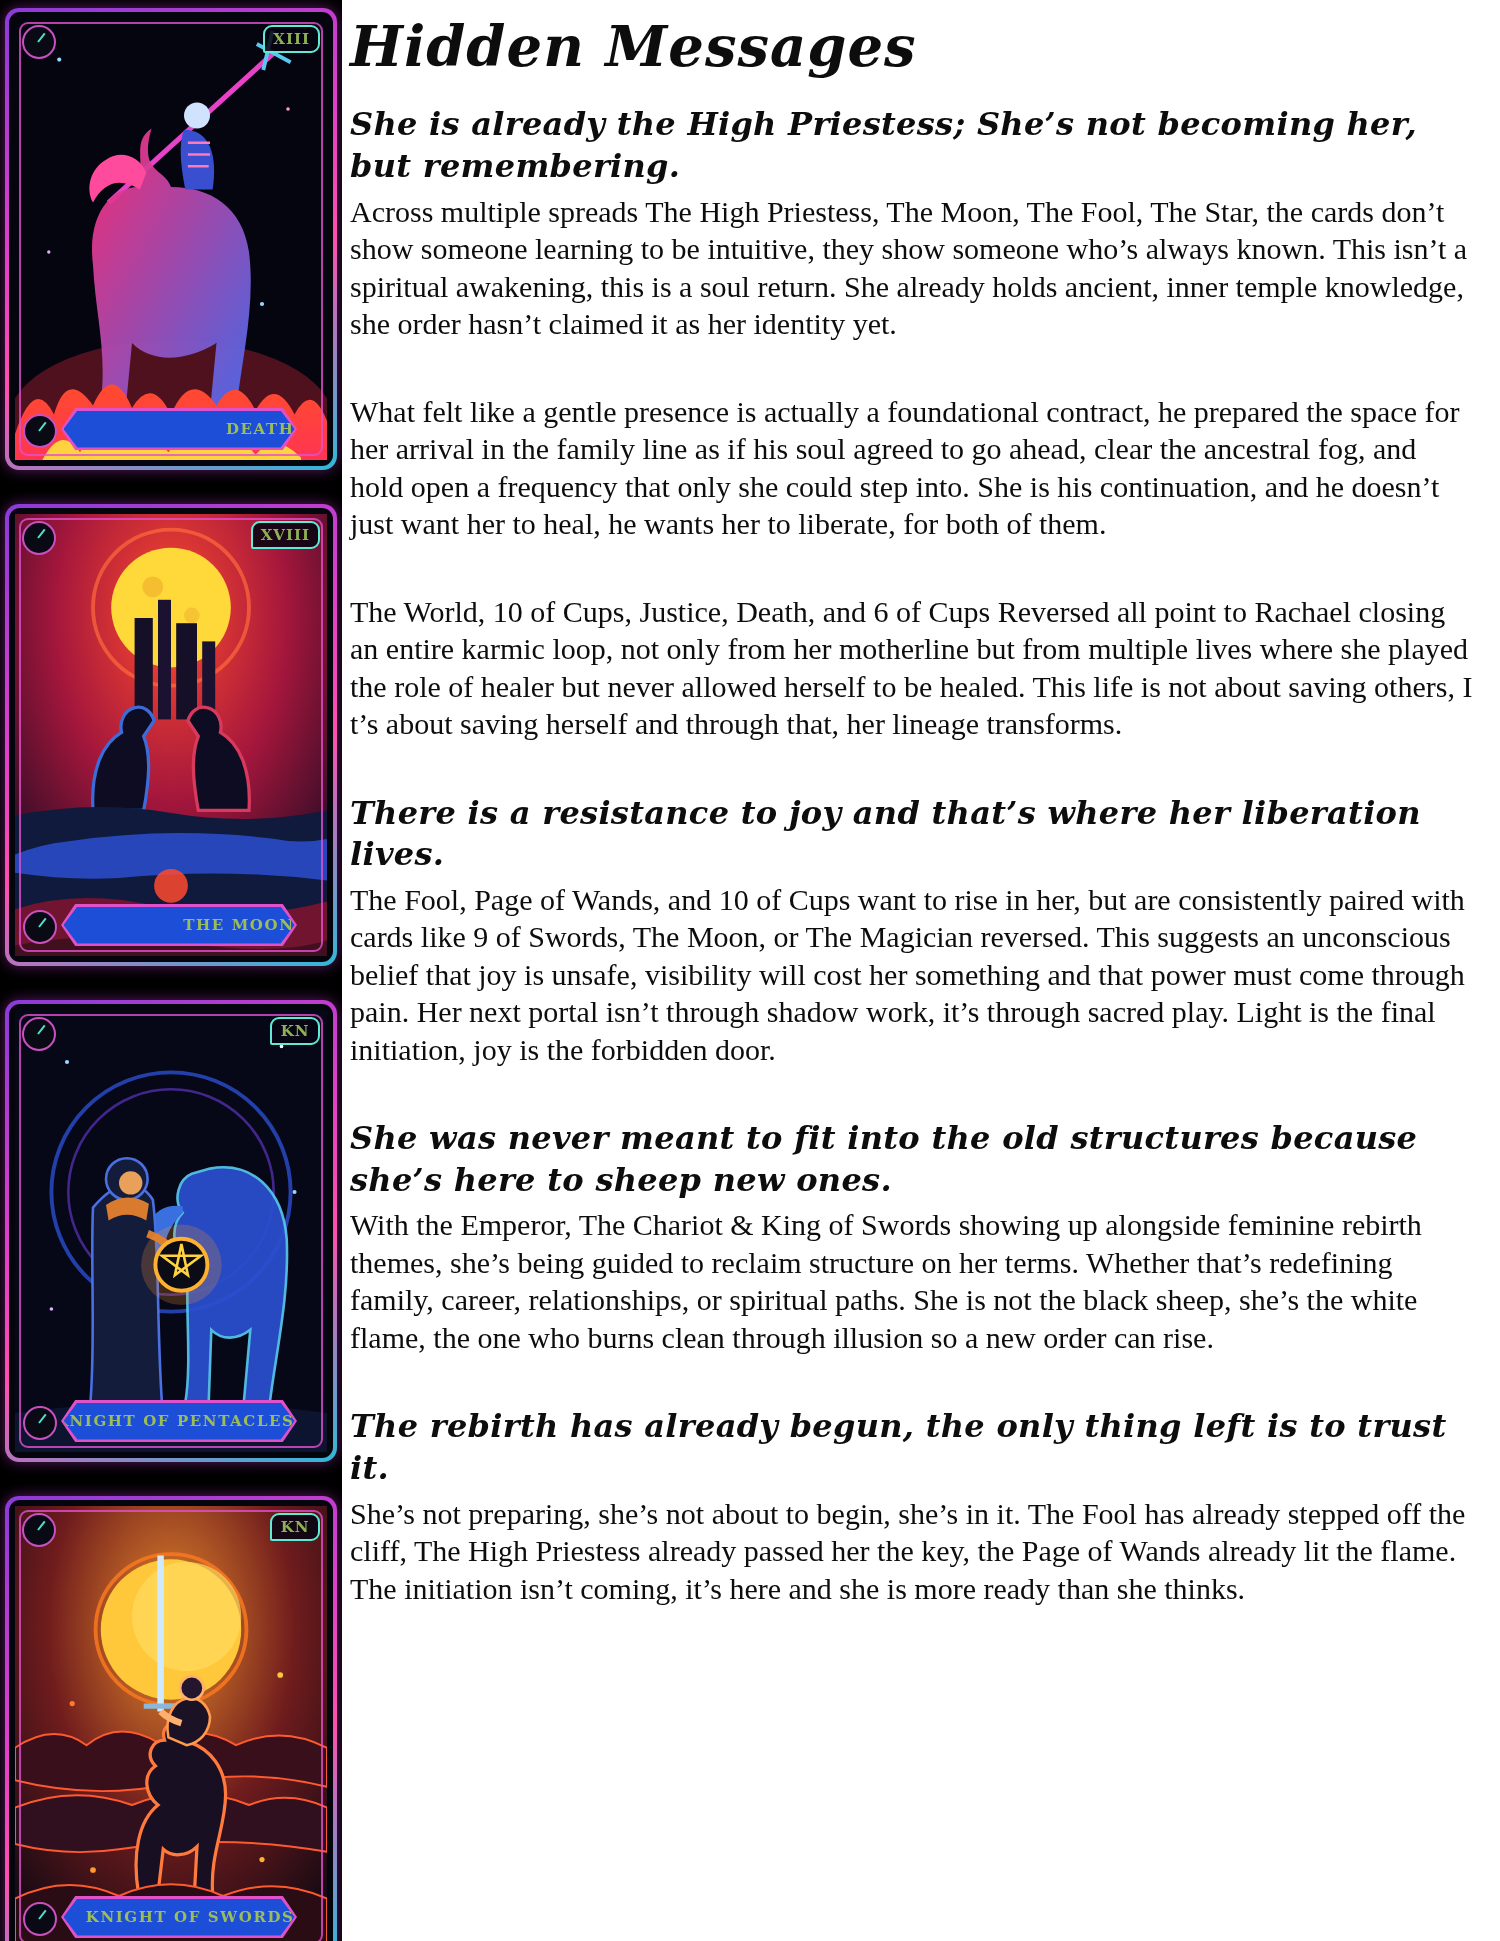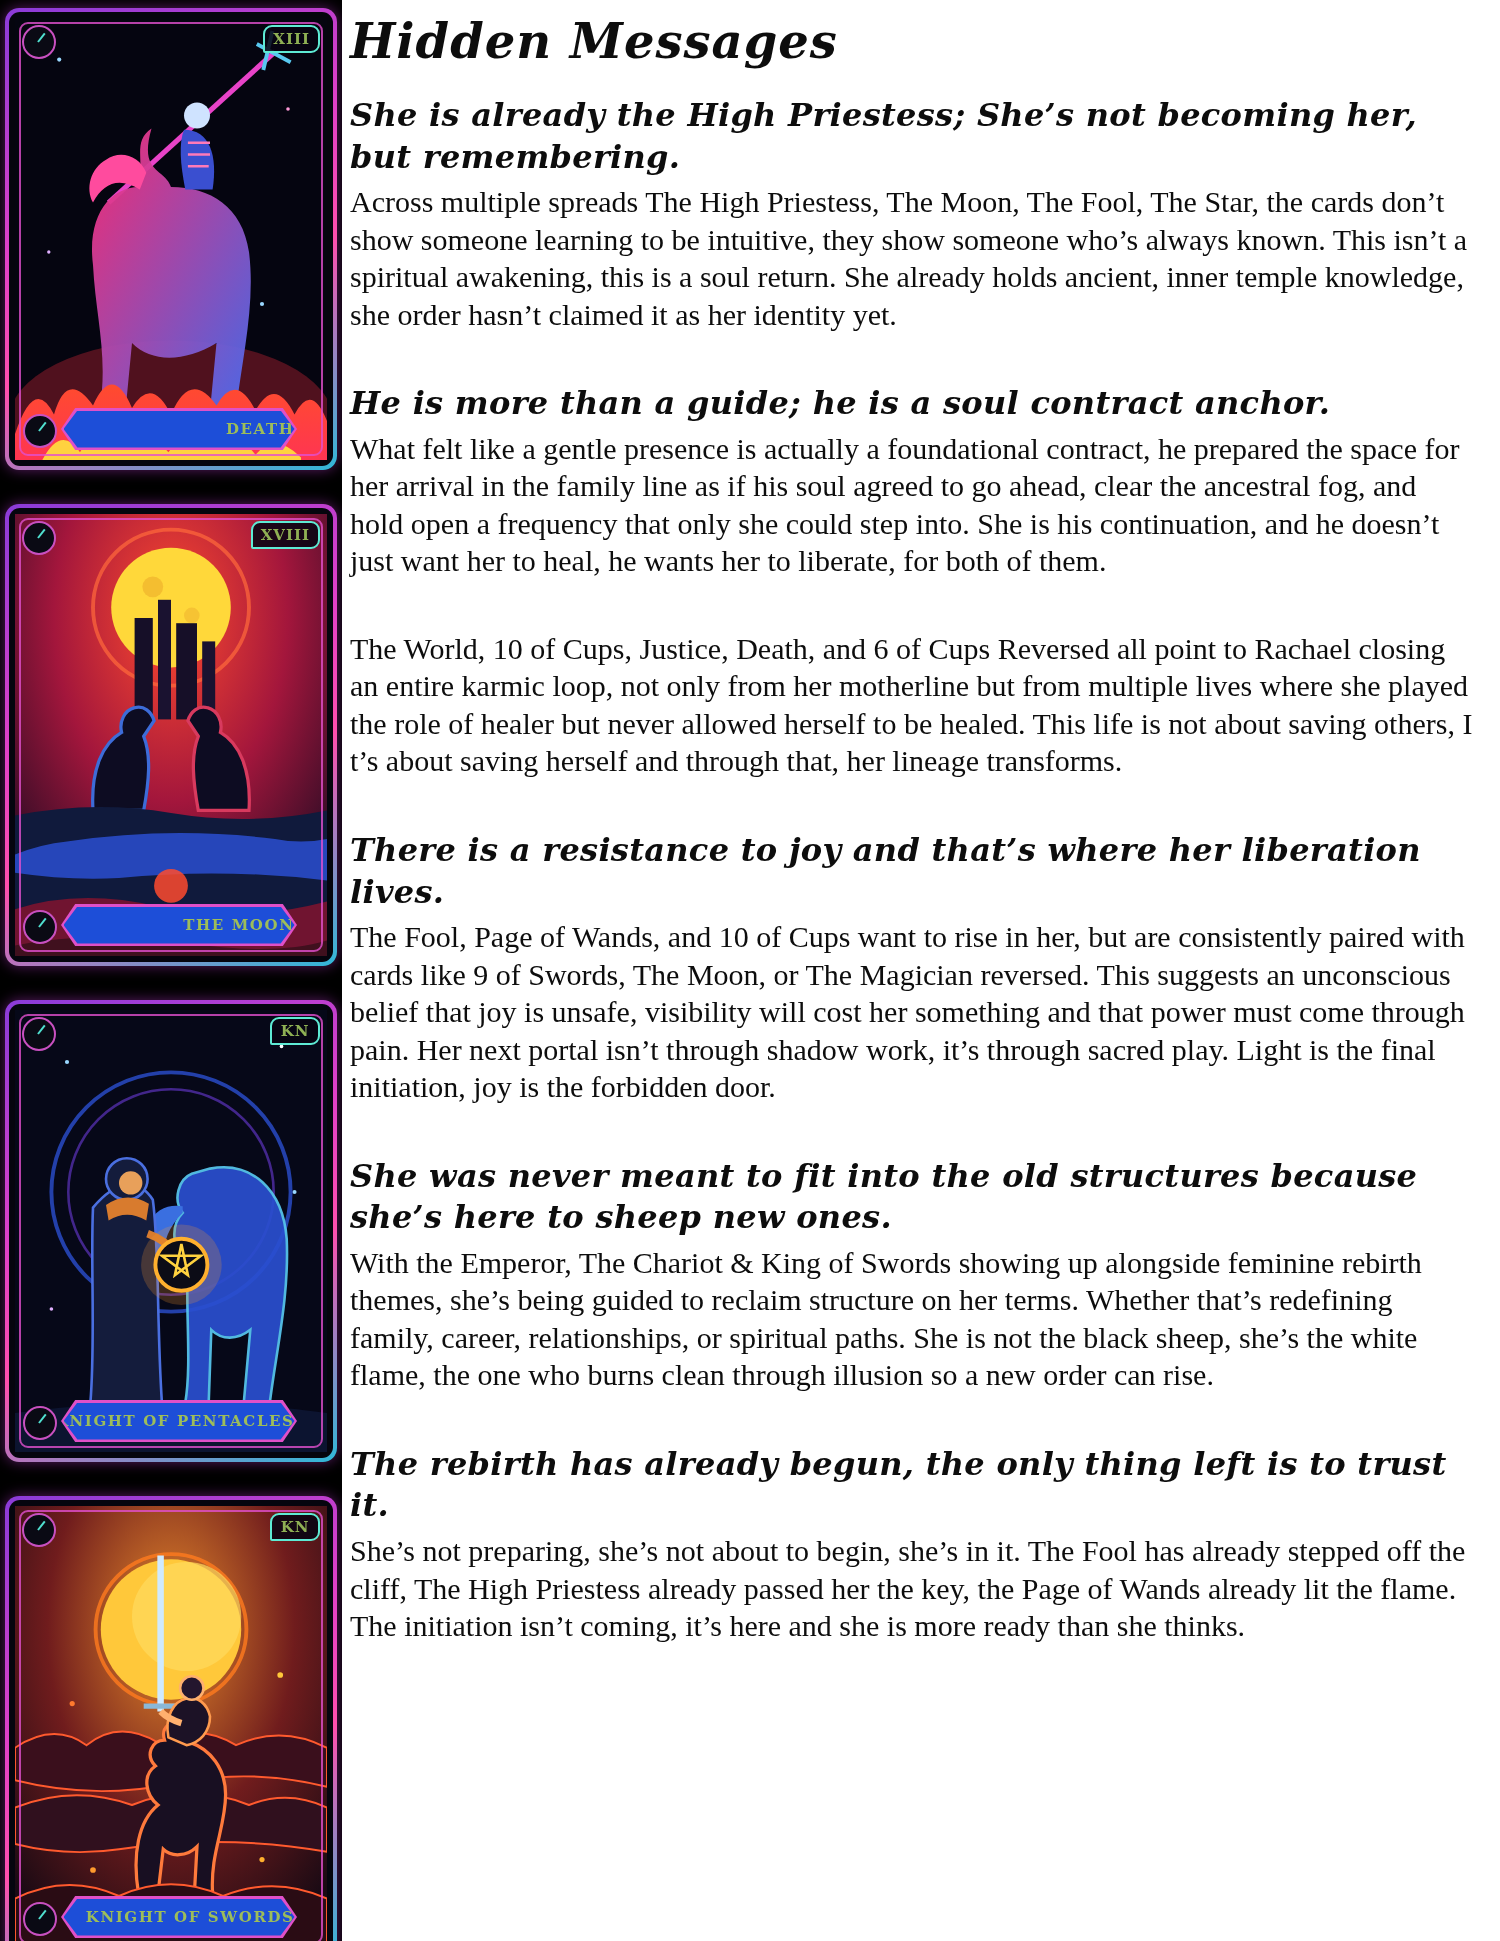--- a/index.html
+++ b/index.html
@@ -28,21 +28,21 @@
   .banner{position:absolute;left:52px;right:36px;bottom:16px;height:42px;z-index:6;
           background:#e050c8;
           clip-path:polygon(6% 0,94% 0,100% 50%,94% 100%,6% 100%,0 50%);}
   .banner-in{position:absolute;inset:2.5px;background:#1d4ed8;
           clip-path:polygon(6% 0,94% 0,100% 50%,94% 100%,6% 100%,0 50%);
           display:flex;align-items:center;justify-content:flex-end;}
   .banner-in span{color:#9dbd5a;font:700 15px "DejaVu Serif",serif;letter-spacing:1.6px;white-space:nowrap;}
   
   .main{flex:1;box-sizing:border-box;padding:14px 24px 0 8px;color:#0d0d0d;}
   .title{font-family:"DejaVu Serif",serif;font-style:italic;font-weight:700;
-         font-size:48px;line-height:1.15;letter-spacing:1px;}
+         font-size:56px;line-height:1.15;letter-spacing:1px;}
   .section{margin-top:50px;}
   .section.first{margin-top:26px;}
   .s-head{font-family:"DejaVu Serif",serif;font-style:italic;font-weight:700;
           font-size:32px;line-height:1.3;letter-spacing:.3px;}
   .s-body{font-size:30px;line-height:1.25;margin-top:5px;max-width:1135px;}
   .s-body b{font-weight:400;}
 </style>
 </head>
 <body>
 
@@ -217,21 +217,20 @@
 
   <div class="main">
     <div class="title">Hidden Messages</div>
 
     <div class="section first">
       <div class="s-head">She is already the High Priestess; She’s not becoming her, but remembering.</div>
       <div class="s-body"><span>Across multiple spreads </span><b>The High Priestess, The Moon, The Fool, The Star,</b><span> the cards don’t show someone learning to be intuitive, they show someone who’s always known. This isn’t a spiritual awakening, this is a soul return. She already holds ancient, inner temple knowledge, she order hasn’t claimed it as her identity yet.</span></div>
     </div>
 
     <div class="section">
-      <div class="s-head">He is more than a guide; he is a soul contract anchor.</div>
       <div class="s-body"><span>What felt like a gentle presence is actually a foundational contract, he prepared the space for her arrival in the family line as if his soul agreed to go ahead, clear the ancestral fog, and hold open a frequency that only she could step into. She is his continuation, and he doesn’t just want her to heal, he wants her to liberate, for both of them.</span></div>
     </div>
 
     <div class="section">
       <div class="s-body"><b>The World, 10 of Cups, Justice, Death, and 6 of Cups Reversed</b><span> all point to Rachael closing an entire karmic loop, not only from her motherline but from multiple lives where she played the role of healer but never allowed herself to be healed. This life is not about saving others, I t’s about saving herself and through that, her lineage transforms.</span></div>
     </div>
 
     <div class="section">
       <div class="s-head">There is a resistance to joy and that’s where her liberation lives.</div>
       <div class="s-body"><b>The Fool, Page of Wands, and 10 of Cups</b><span> want to rise in her, but are consistently paired with cards like 9 of Swords, The Moon, or The Magician reversed. This suggests an unconscious belief that joy is unsafe, visibility will cost her something and that power must come through pain. Her next portal isn’t through shadow work, it’s through sacred play. Light is the final initiation, joy is the forbidden door.</span></div>

